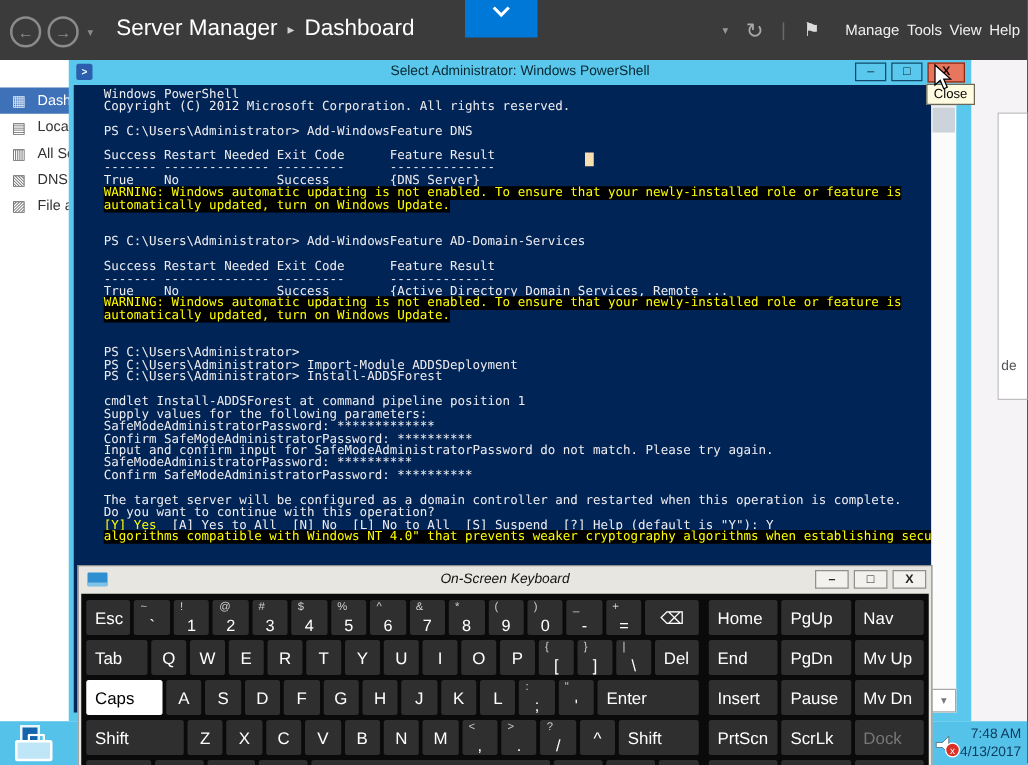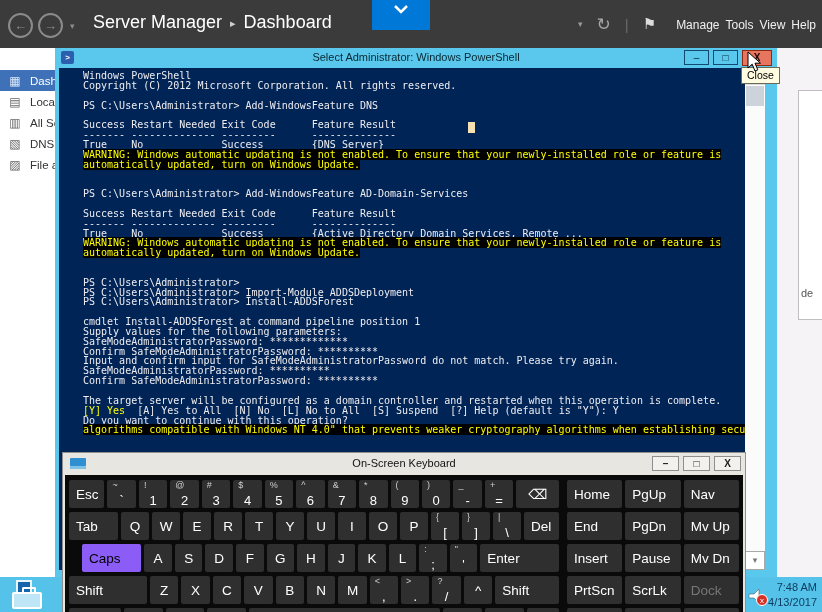--- a/index.html
+++ b/index.html
@@ -64,35 +64,35 @@
   .ps-sb-up{position:absolute;top:0;left:0;width:20px;height:17px;background:#f3f3f3;border:1px solid #dcdcdc;
             box-sizing:border-box;color:#8a8a8a;font-size:8px;text-align:center;line-height:15px;}
   .ps-sb-thumb{position:absolute;top:18px;left:1px;width:18px;height:20px;background:#cdd3da;}
   .ps-sb-down{position:absolute;bottom:0;left:0;width:20px;height:19px;background:#fff;border:1px solid #a8a8a8;
             box-sizing:border-box;color:#777;font-size:9px;text-align:center;line-height:17px;}
 
   
   .osk-win{position:absolute;left:62px;top:452px;width:684px;height:170px;background:#e7e6e1;z-index:4;
            border:1px solid #8f8f8f;box-sizing:border-box;}
   .osk-titlebar{position:relative;height:21px;}
-  .osk-title{position:absolute;left:0;right:0;top:4px;text-align:center;font-size:11px;color:#111;}
+  .osk-title{position:absolute;left:0;right:0;top:4px;text-align:center;font-size:11px;color:#111;font-style:italic;}
   .osk-icon{position:absolute;left:7px;top:5px;width:16px;height:11px;background:#2f8fd0;border-radius:1px;
             box-shadow:inset 0 -3px 0 #7fc2e8;}
   .osk-btns{position:absolute;right:4px;top:3px;display:flex;gap:4px;}
   .osk-btn{width:27px;height:15px;background:#f2f1ed;border:1px solid #8f8f8f;box-sizing:border-box;
            color:#222;font-size:10px;line-height:13px;text-align:center;font-weight:bold;}
   .kb{position:absolute;left:2px;top:22px;width:678px;height:200px;background:#0a0a0a;padding:5px 4px;box-sizing:border-box;}
   .kb-row{display:flex;height:28px;margin-bottom:4px;}
   .kb-main{flex:1;display:flex;gap:3px;}
   .kb-side{width:172px;display:flex;gap:3px;margin-left:8px;}
   .key{position:relative;background:#302f2f;border-radius:2px;color:#fff;font-size:13.5px;
        display:flex;align-items:center;justify-content:center;flex-basis:0;min-width:0;}
   .kb-side .key{flex:1;}
   .key.al{justify-content:flex-start;padding-left:7px;}
-  .key.active{background:#8b5cf6;color:#000;margin-left:13px;}
+  .key.active{background:#ffffff;color:#000;}
   .key.disabled{color:#777;}
   .key .sub{position:absolute;top:0px;left:5px;font-size:9px;color:#cfcfcf;}
   .key .main{position:absolute;bottom:1px;left:0;width:100%;text-align:center;font-size:13px;line-height:13px;}
 
   
   .tooltip{position:absolute;left:741px;top:67px;background:#fffce1;border:1px solid #6a6a5a;
            font-size:10.5px;color:#000;padding:1px 5px 2px 5px;z-index:6;}
   .cursor{position:absolute;left:747px;top:51px;z-index:7;}
 </style>
 </head>
@@ -208,22 +208,22 @@
         <div class="ps-line"><span class="c-d"></span></div>
         <div class="ps-line"><span class="c-d">cmdlet Install-ADDSForest at command pipeline position 1</span></div>
         <div class="ps-line"><span class="c-d">Supply values for the following parameters:</span></div>
         <div class="ps-line"><span class="c-d">SafeModeAdministratorPassword: *************</span></div>
         <div class="ps-line"><span class="c-d">Confirm SafeModeAdministratorPassword: **********</span></div>
         <div class="ps-line"><span class="c-d">Input and confirm input for SafeModeAdministratorPassword do not match. Please try again.</span></div>
         <div class="ps-line"><span class="c-d">SafeModeAdministratorPassword: **********</span></div>
         <div class="ps-line"><span class="c-d">Confirm SafeModeAdministratorPassword: **********</span></div>
         <div class="ps-line"><span class="c-d"></span></div>
         <div class="ps-line"><span class="c-d">The target server will be configured as a domain controller and restarted when this operation is complete.</span></div>
+        <div class="ps-line"><span class="c-d">Do you want to continue with this operation?</span></div>
         <div class="ps-line"><span class="c-y">[Y] Yes</span><span class="c-d">  [A] Yes to All  [N] No  [L] No to All  [S] Suspend  [?] Help (default is "Y"): Y</span></div>
-        <div class="ps-line"><span class="c-d">Do you want to continue with this operation?</span></div>
         <div class="ps-line"><span class="c-w">algorithms compatible with Windows NT 4.0" that prevents weaker cryptography algorithms when establishing security</span></div>
       </div>
     <div class="ps-scroll">
       <div class="ps-sb-up">▴</div>
       <div class="ps-sb-thumb"></div>
       <div class="ps-sb-down">▾</div>
     </div>
   </div>
 
   <div class="osk-win">

